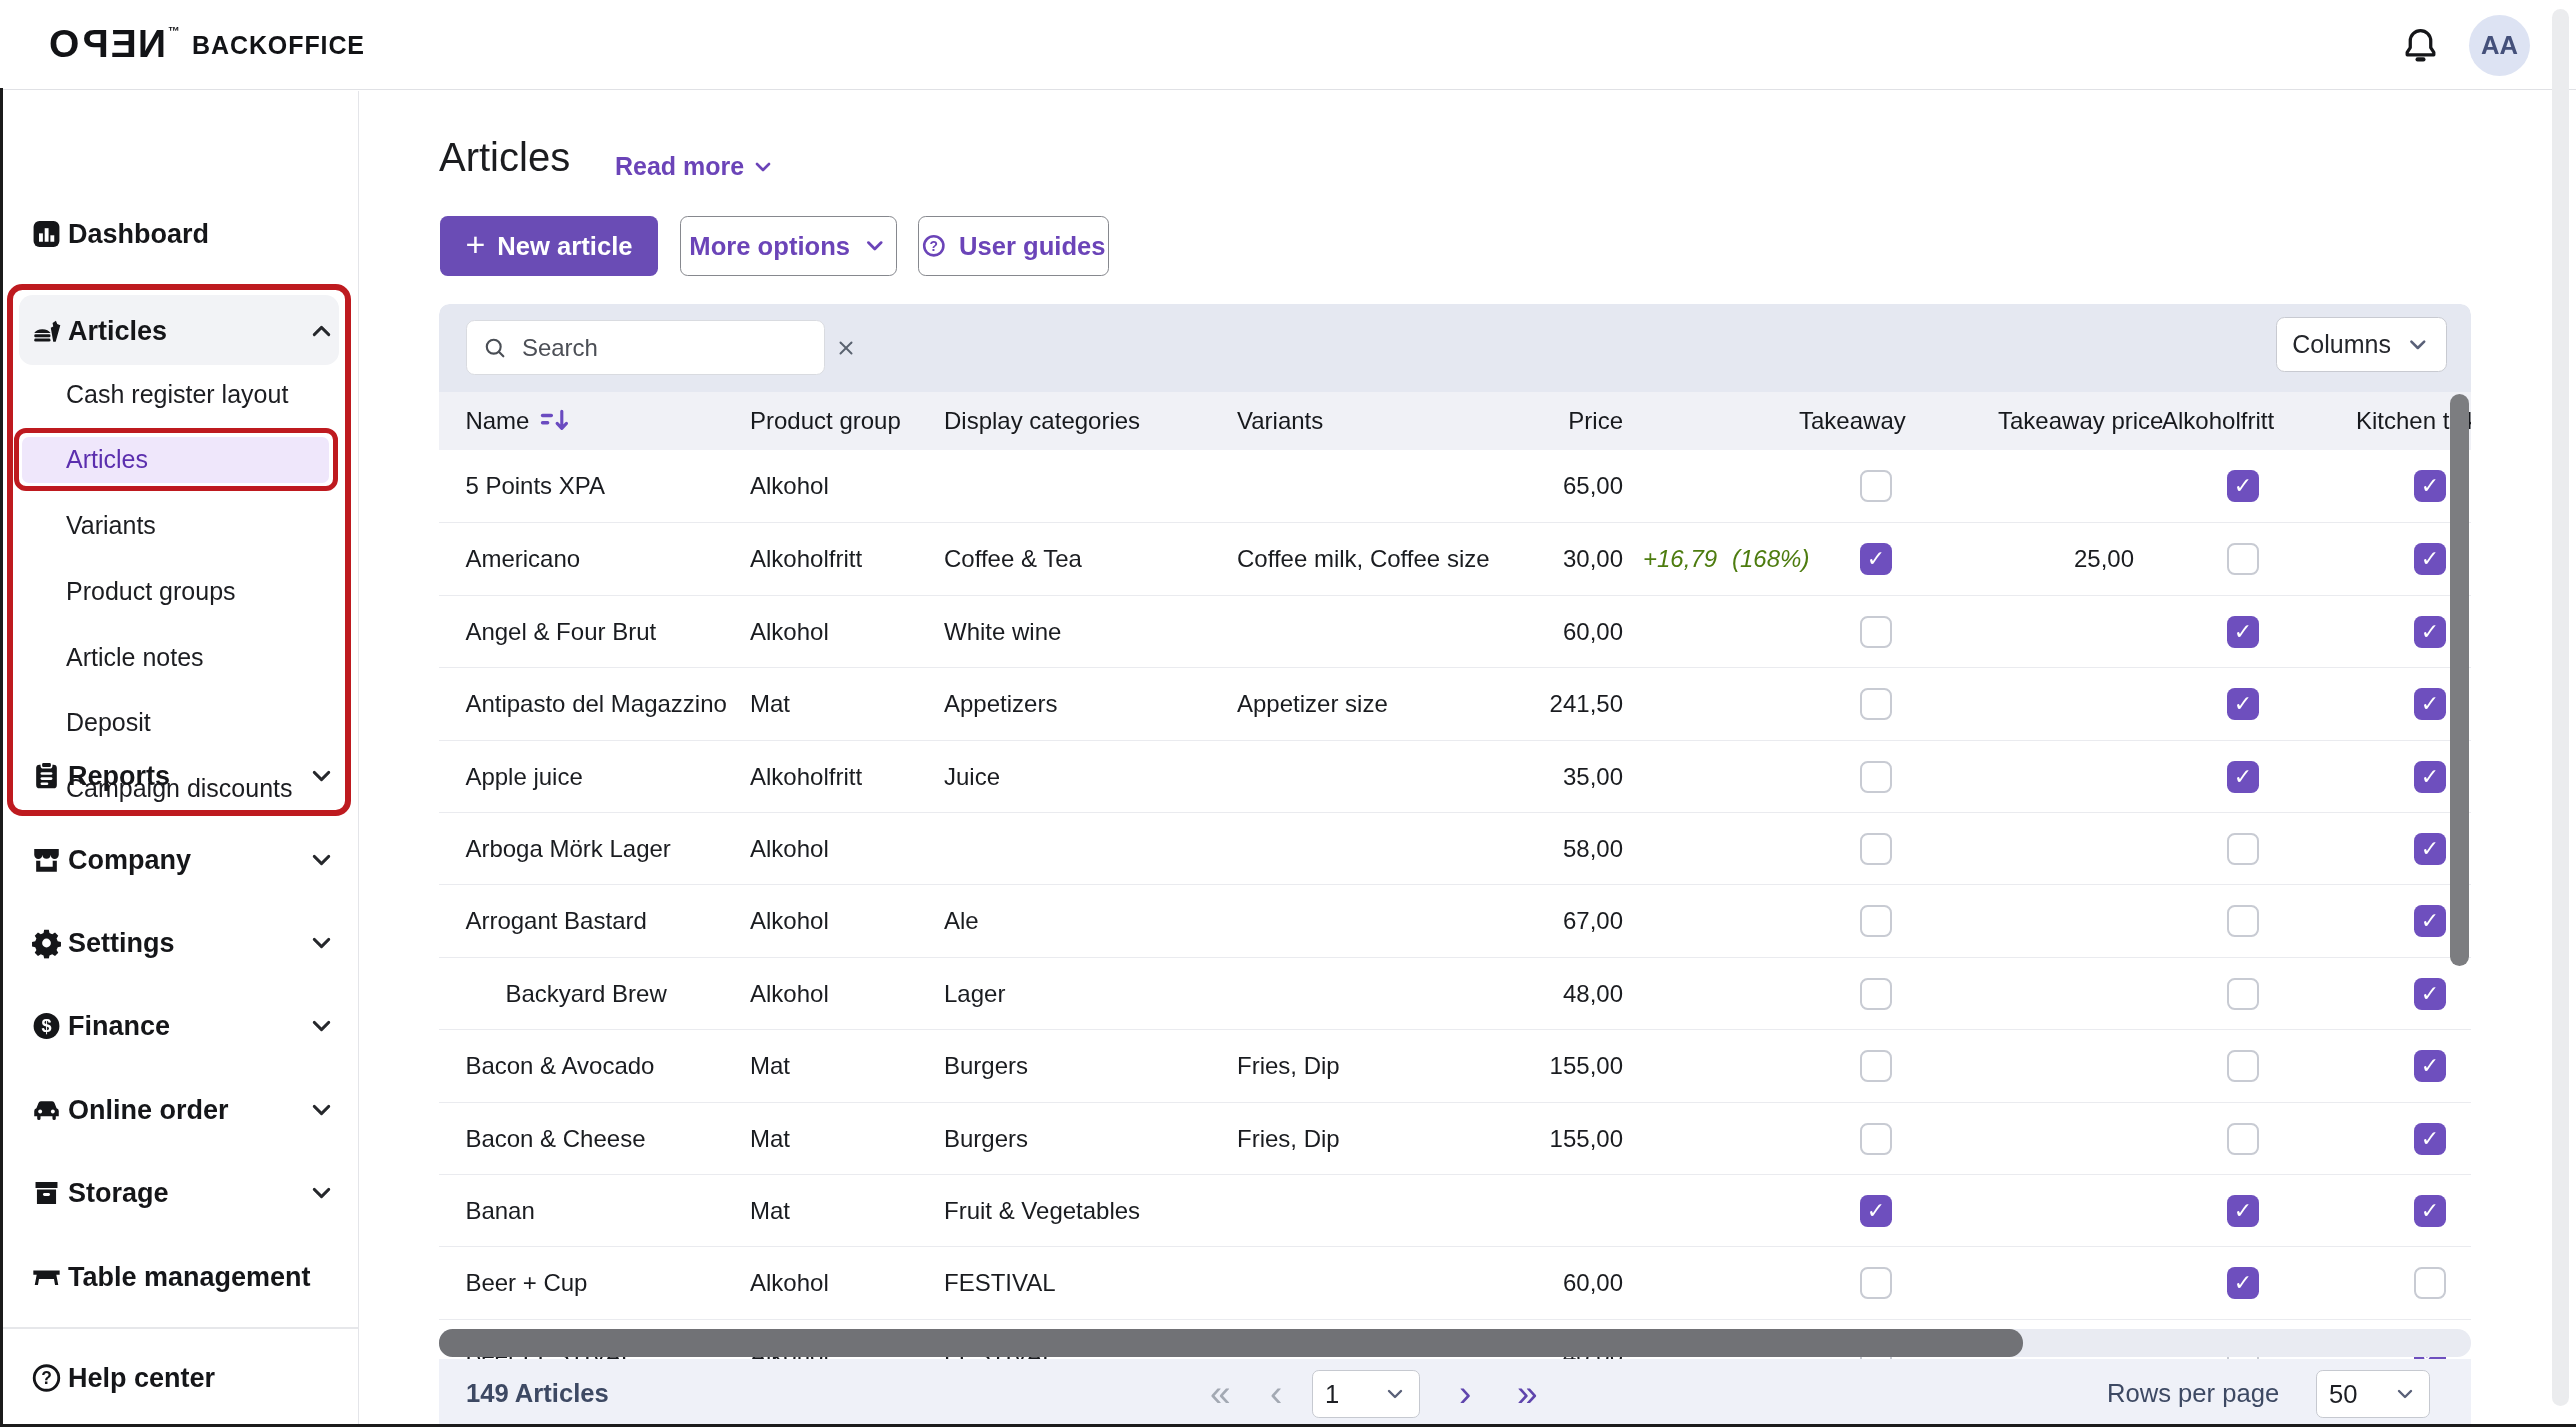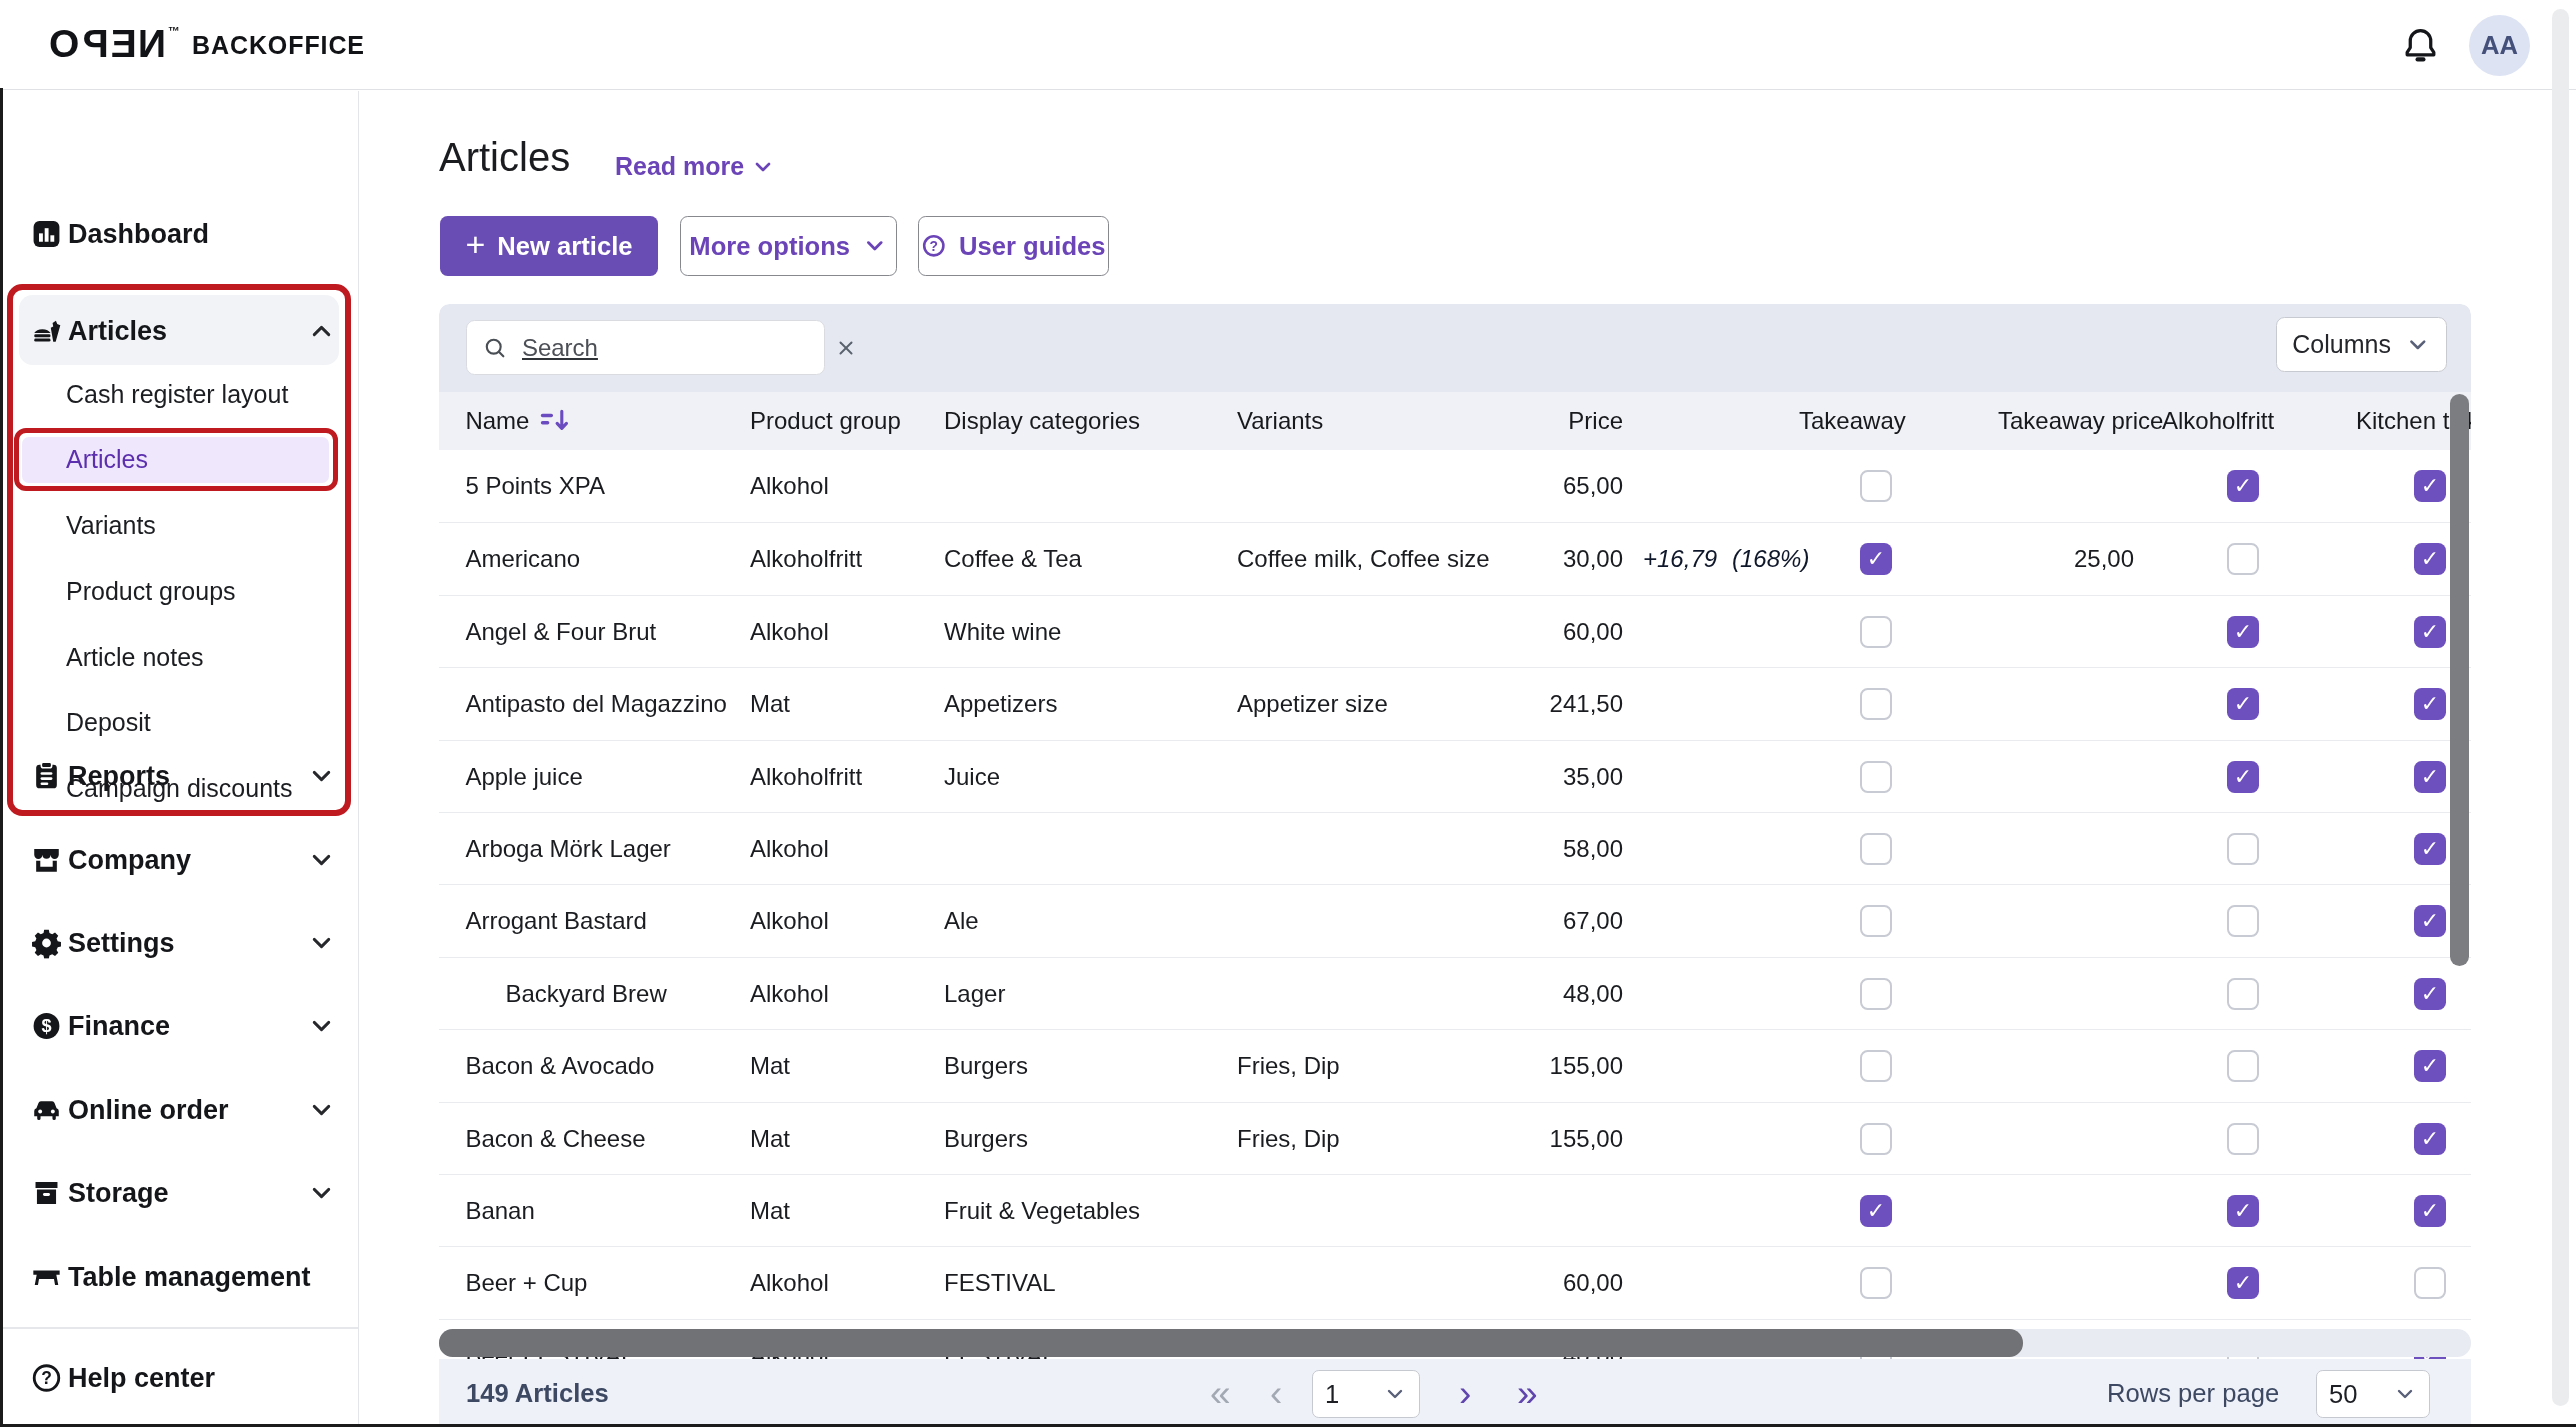--- a/index.html
+++ b/index.html
@@ -49,38 +49,38 @@
   #btn-guides{left:918px;width:191px;background:#fff;border:1.7px solid #86888e;color:#6b44b8;}
   .btn svg{width:25.6px;height:25.6px;}
 
   
   #table{position:absolute;left:439px;top:304px;width:2032px;height:1055px;background:#fff;overflow:hidden;border-radius:10.2px 10.2px 0 0;}
   #toolbar{position:absolute;left:0;top:0;width:2032px;height:88px;background:#e5e8f1;border-radius:10.2px 10.2px 0 0;}
   #searchbox{position:absolute;left:27px;top:16px;width:359px;height:55px;background:#fff;border:0.9px solid #d9dbe0;
              border-radius:8.5px;display:flex;align-items:center;box-sizing:border-box;padding:0 15.3px;}
   #searchbox svg{width:25.6px;height:25.6px;flex:0 0 auto;}
   #search-input{flex:1;border:none;outline:none;font-size:24px;color:#303338;margin-left:12px;background:transparent;
-                font-family:"Liberation Sans",sans-serif;text-decoration:underline;}
+                font-family:"Liberation Sans",sans-serif;}
   #search-input::placeholder{color:#4c4f56;}
   #columns-btn{position:absolute;left:1837px;top:12.8px;width:171px;height:55px;background:#fff;border:1.7px solid #c8cad1;
                border-radius:8.5px;display:flex;align-items:center;justify-content:space-between;box-sizing:border-box;
                padding:0 15.3px;font-size:25px;color:#24262b;cursor:pointer;}
   #columns-btn svg{width:25.6px;height:25.6px;color:#596078;}
 
   #thead{position:absolute;left:0;top:88px;width:2032px;height:58px;background:#f0f1f6;}
   .hcell{position:absolute;top:0;height:58px;display:flex;align-items:center;font-size:24px;font-weight:500;color:#17191d;white-space:nowrap;}
   .hcell.right{justify-content:flex-end;}
   #sort-icon{width:34px;height:34px;margin-left:8.5px;}
 
   #rows{position:absolute;left:0;top:146px;width:2032px;height:909px;}
   .row{position:absolute;left:0;width:2032px;height:72px;background:#fff;border-top:0.9px solid #eaebef;box-sizing:border-box;}
   .row:first-child{border-top:none;}
   .cell{position:absolute;top:0;height:100%;display:flex;align-items:center;font-size:24px;color:#1a1c20;white-space:nowrap;overflow:hidden;}
   .cell.right{justify-content:flex-end;}
-  .cell.green{color:#0f172a;font-style:italic;}
+  .cell.green{color:#4d7c0f;font-style:italic;}
   .cb{position:absolute;top:50%;margin-top:-16px;width:32px;height:32px;border-radius:7.7px;box-sizing:border-box;cursor:pointer;}
   .cb.off{background:#fff;border:2.6px solid #c8cbd3;}
   .cb.on{background:#6e4fbe;display:flex;align-items:center;justify-content:center;color:#fff;font-size:22px;}
 
   
   #vscroll{position:absolute;left:2011px;top:90px;width:19px;height:572px;background:#7c7d80;border-radius:10.2px;}
   #hscroll-track{position:absolute;left:0;top:1025px;width:2032px;height:28px;background:#e9ebf2;border-radius:13.6px;}
   #hscroll-thumb{position:absolute;left:0;top:0;width:1584px;height:28px;background:#717276;border-radius:13.6px;}
 
   

